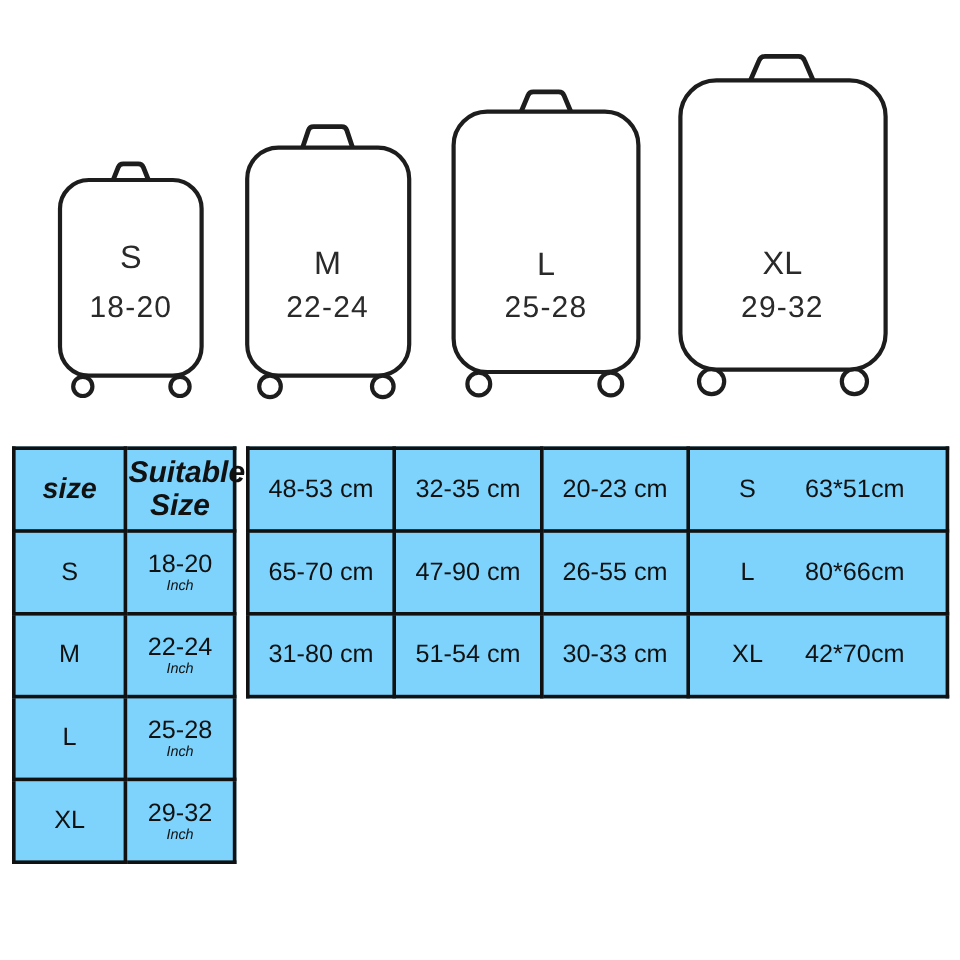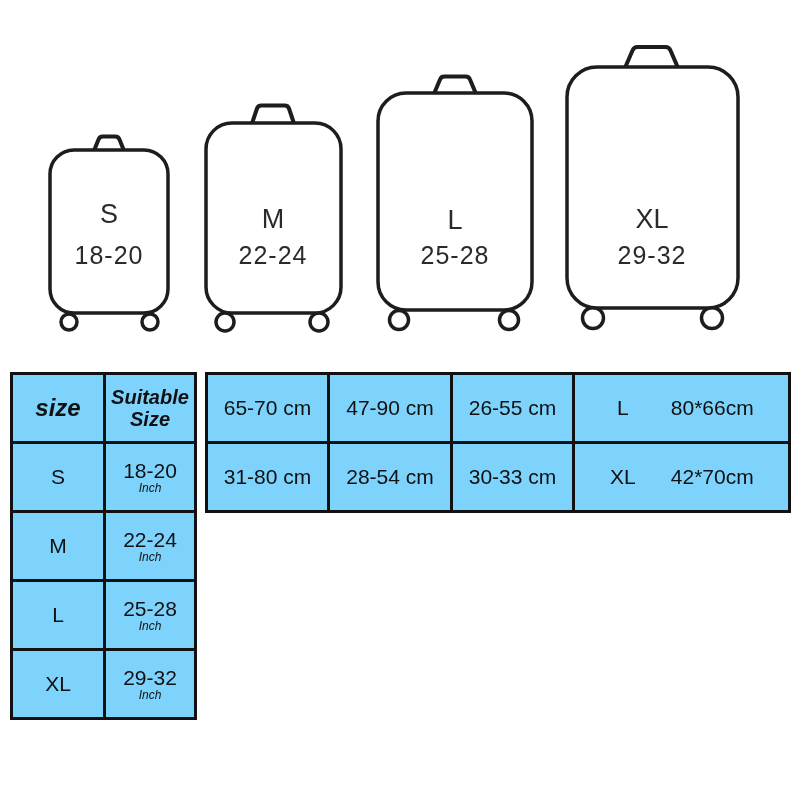--- a/index.html
+++ b/index.html
@@ -60,21 +60,21 @@
   .tbl th {
     font-weight: bold;
     font-style: italic;
     font-size: 22px;
     line-height: 1.1;
     text-align: center;
     vertical-align: middle;
     padding: 0 1px;
   }
   #size-table th.h-size { font-size: 24px; }
-  #size-table th.h-suitable { font-size: 20px; }
+  #size-table th.h-suitable { font-size: 25px; }
   .tbl td {
     font-size: 21px;
     text-align: center;
     vertical-align: middle;
     padding: 0;
   }
   .rangeline { line-height: 1.05; }
   .unit {
     font-size: 12px;
     font-weight: normal;
@@ -177,33 +177,44 @@
 
   <table class="tbl" id="dimension-table" style="left:205px; top:372px; width:583px;">
     <colgroup>
       <col style="width:122px">
         <col style="width:123px">
         <col style="width:122px">
         <col style="width:216px">
     </colgroup>
     <tbody>
       <tr>
+        <td>48-53 cm</td>
+        <td>32-35 cm</td>
+        <td>20-23 cm</td>
+        <td>
+          <div class="rec-wrap">
+            <span class="rec-label">S</span>
+            <span class="rec-dims">63*51cm</span>
+          </div>
+        </td>
+      </tr>
+      <tr>
         <td>65-70 cm</td>
         <td>47-90 cm</td>
         <td>26-55 cm</td>
         <td>
           <div class="rec-wrap">
             <span class="rec-label">L</span>
             <span class="rec-dims">80*66cm</span>
           </div>
         </td>
       </tr>
       <tr>
         <td>31-80 cm</td>
-        <td>28-54 cm</td>
+        <td>51-54 cm</td>
         <td>30-33 cm</td>
         <td>
           <div class="rec-wrap">
             <span class="rec-label">XL</span>
             <span class="rec-dims">42*70cm</span>
           </div>
         </td>
       </tr>
     </tbody>
   </table>

